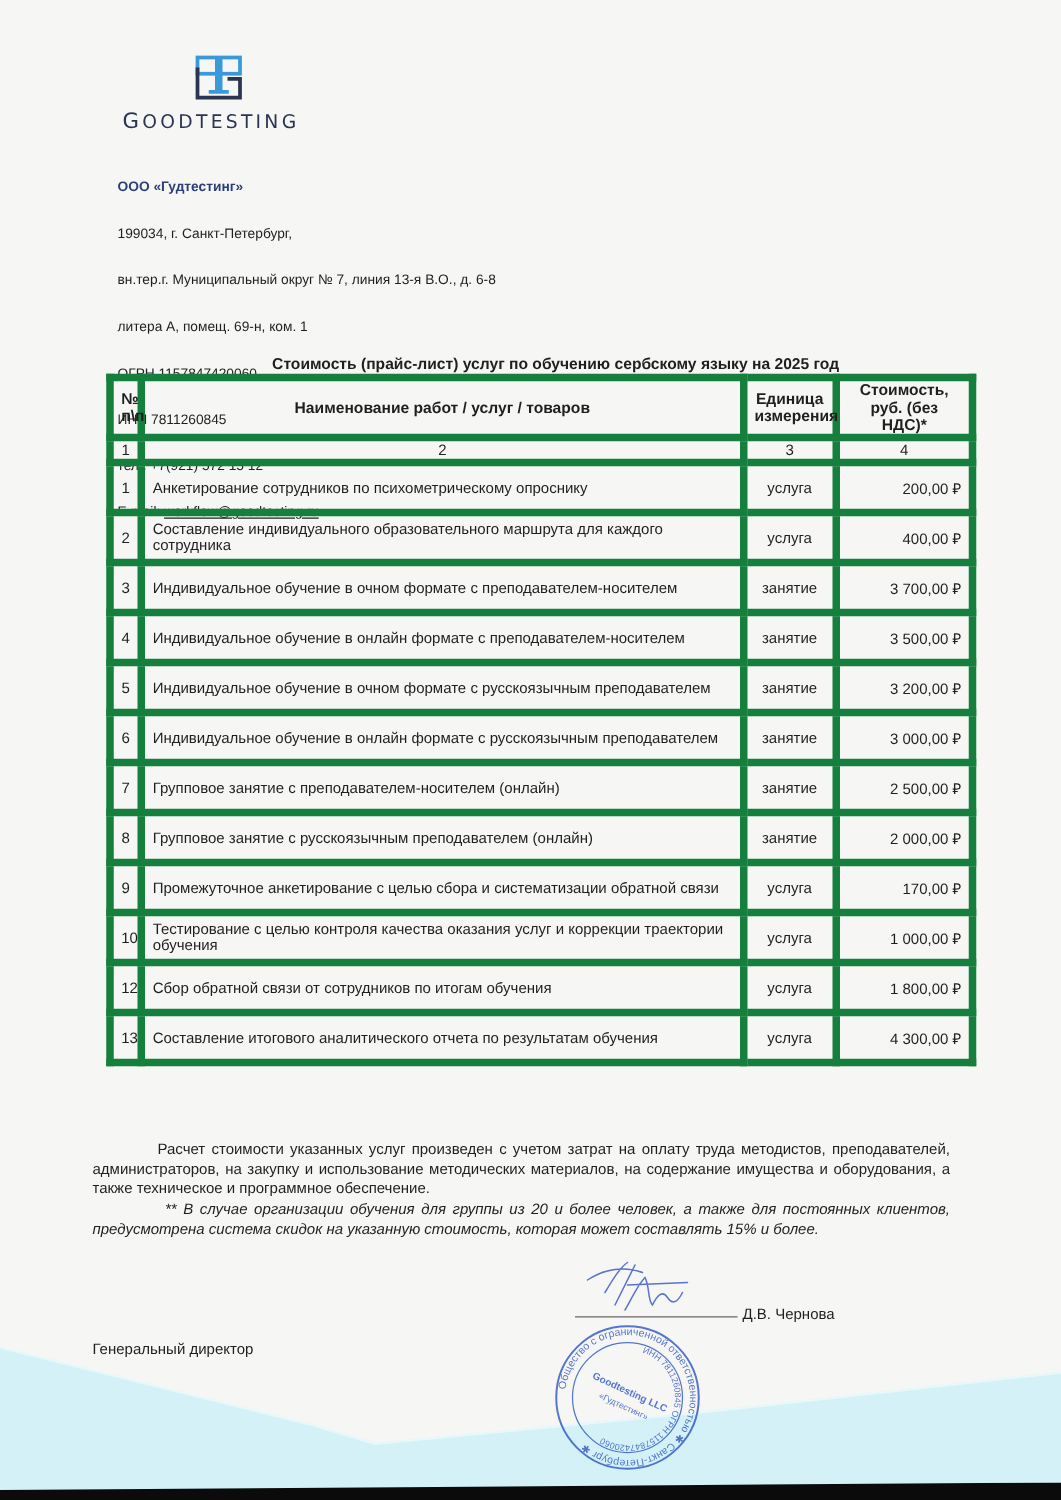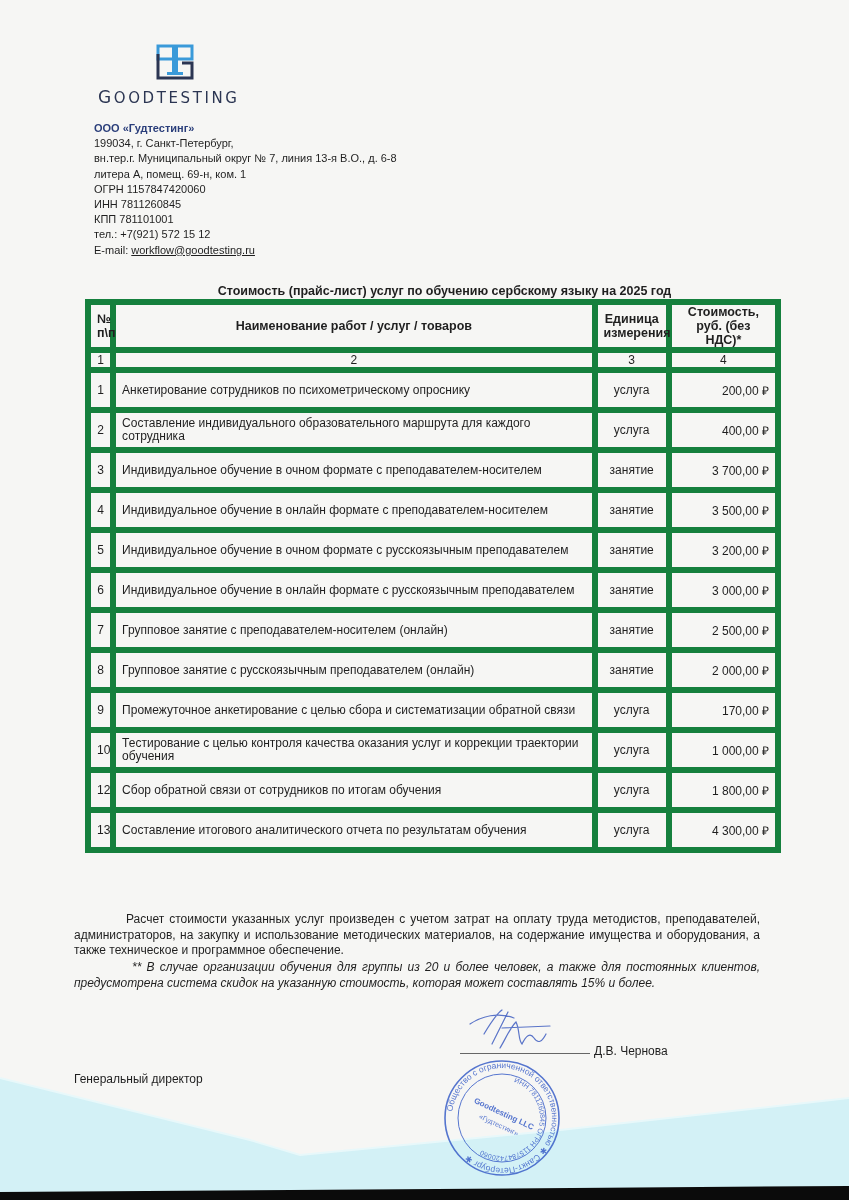--- a/index.html
+++ b/index.html
@@ -18,21 +18,21 @@
   .logo { position: absolute; left: 98px; top: 44px; width: 160px; }
   .logo-mark { position: absolute; left: 58px; top: 0; width: 38px; height: 36px; }
   .logo-text {
     position: absolute; left: 0; top: 43px; font-size: 15px; letter-spacing: 2.6px;
     color: #2b3552; font-family: "DejaVu Sans", sans-serif; font-weight: normal; white-space: nowrap;
   }
   .logo-text .big { font-size: 17px; }
 
   .company { position: absolute; left: 94px; top: 121px; font-size: 11px; line-height: 15.2px; }
   .company .name { color: #2a3e7a; font-weight: bold; font-size: 11px; }
-  .company .line { white-space: nowrap; }
+  .company .line { white-space: nowrap; margin-top: 22px; }
   .company a { color: #1f1f1f; text-decoration: underline; }
 
   .doc-title {
     position: absolute; left: 0; width: 849px; top: 284px; text-align: center;
     font-weight: bold; font-size: 12.5px; padding-left: 40px; box-sizing: border-box;
   }
 
   table.price {
     position: absolute; left: 85px; top: 299px; width: 696px;
     border-collapse: collapse; font-size: 12px; table-layout: fixed;
@@ -92,21 +92,20 @@
     </div>
   </div>
 
   <div class="company">
     <div class="line name">ООО «Гудтестинг»</div>
     <div class="line">199034, г. Санкт-Петербург,</div>
     <div class="line">вн.тер.г. Муниципальный округ № 7, линия 13-я В.О., д. 6-8</div>
     <div class="line">литера А, помещ. 69-н, ком. 1</div>
     <div class="line">ОГРН 1157847420060</div>
     <div class="line">ИНН 7811260845</div>
-    <div class="line">КПП 781101001</div>
     <div class="line">тел.: +7(921) 572 15 12</div>
     <div class="line">
       <span>E-mail: </span><a>workflow@goodtesting.ru</a>
     </div>
   </div>
 
   <div class="doc-title">Стоимость (прайс-лист) услуг по обучению сербскому языку на 2025 год</div>
 
   <table class="price">
     <colgroup>

